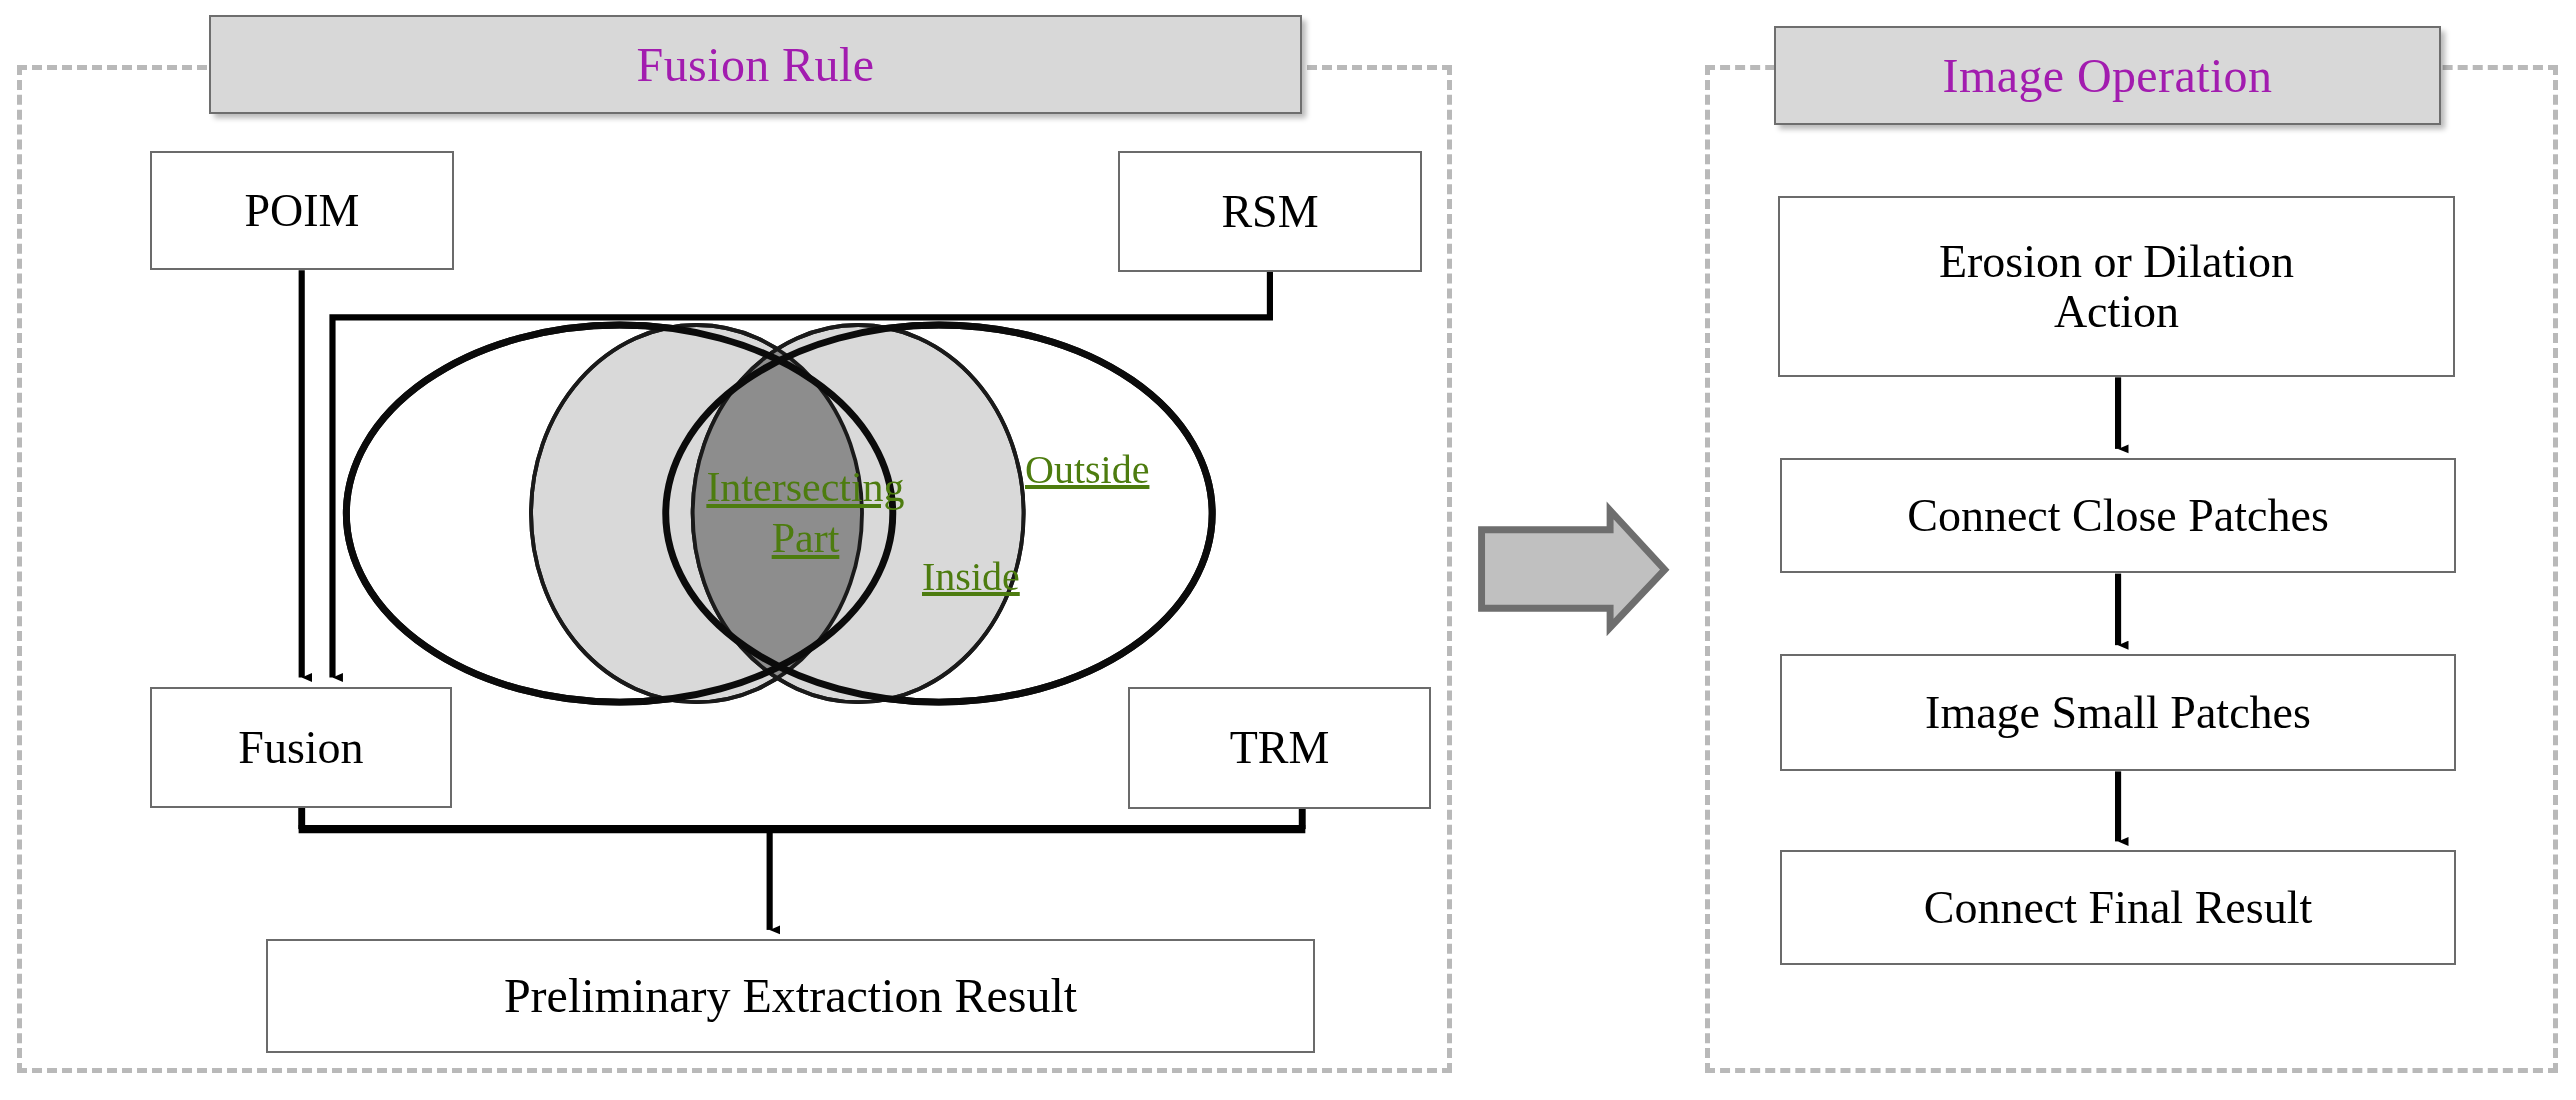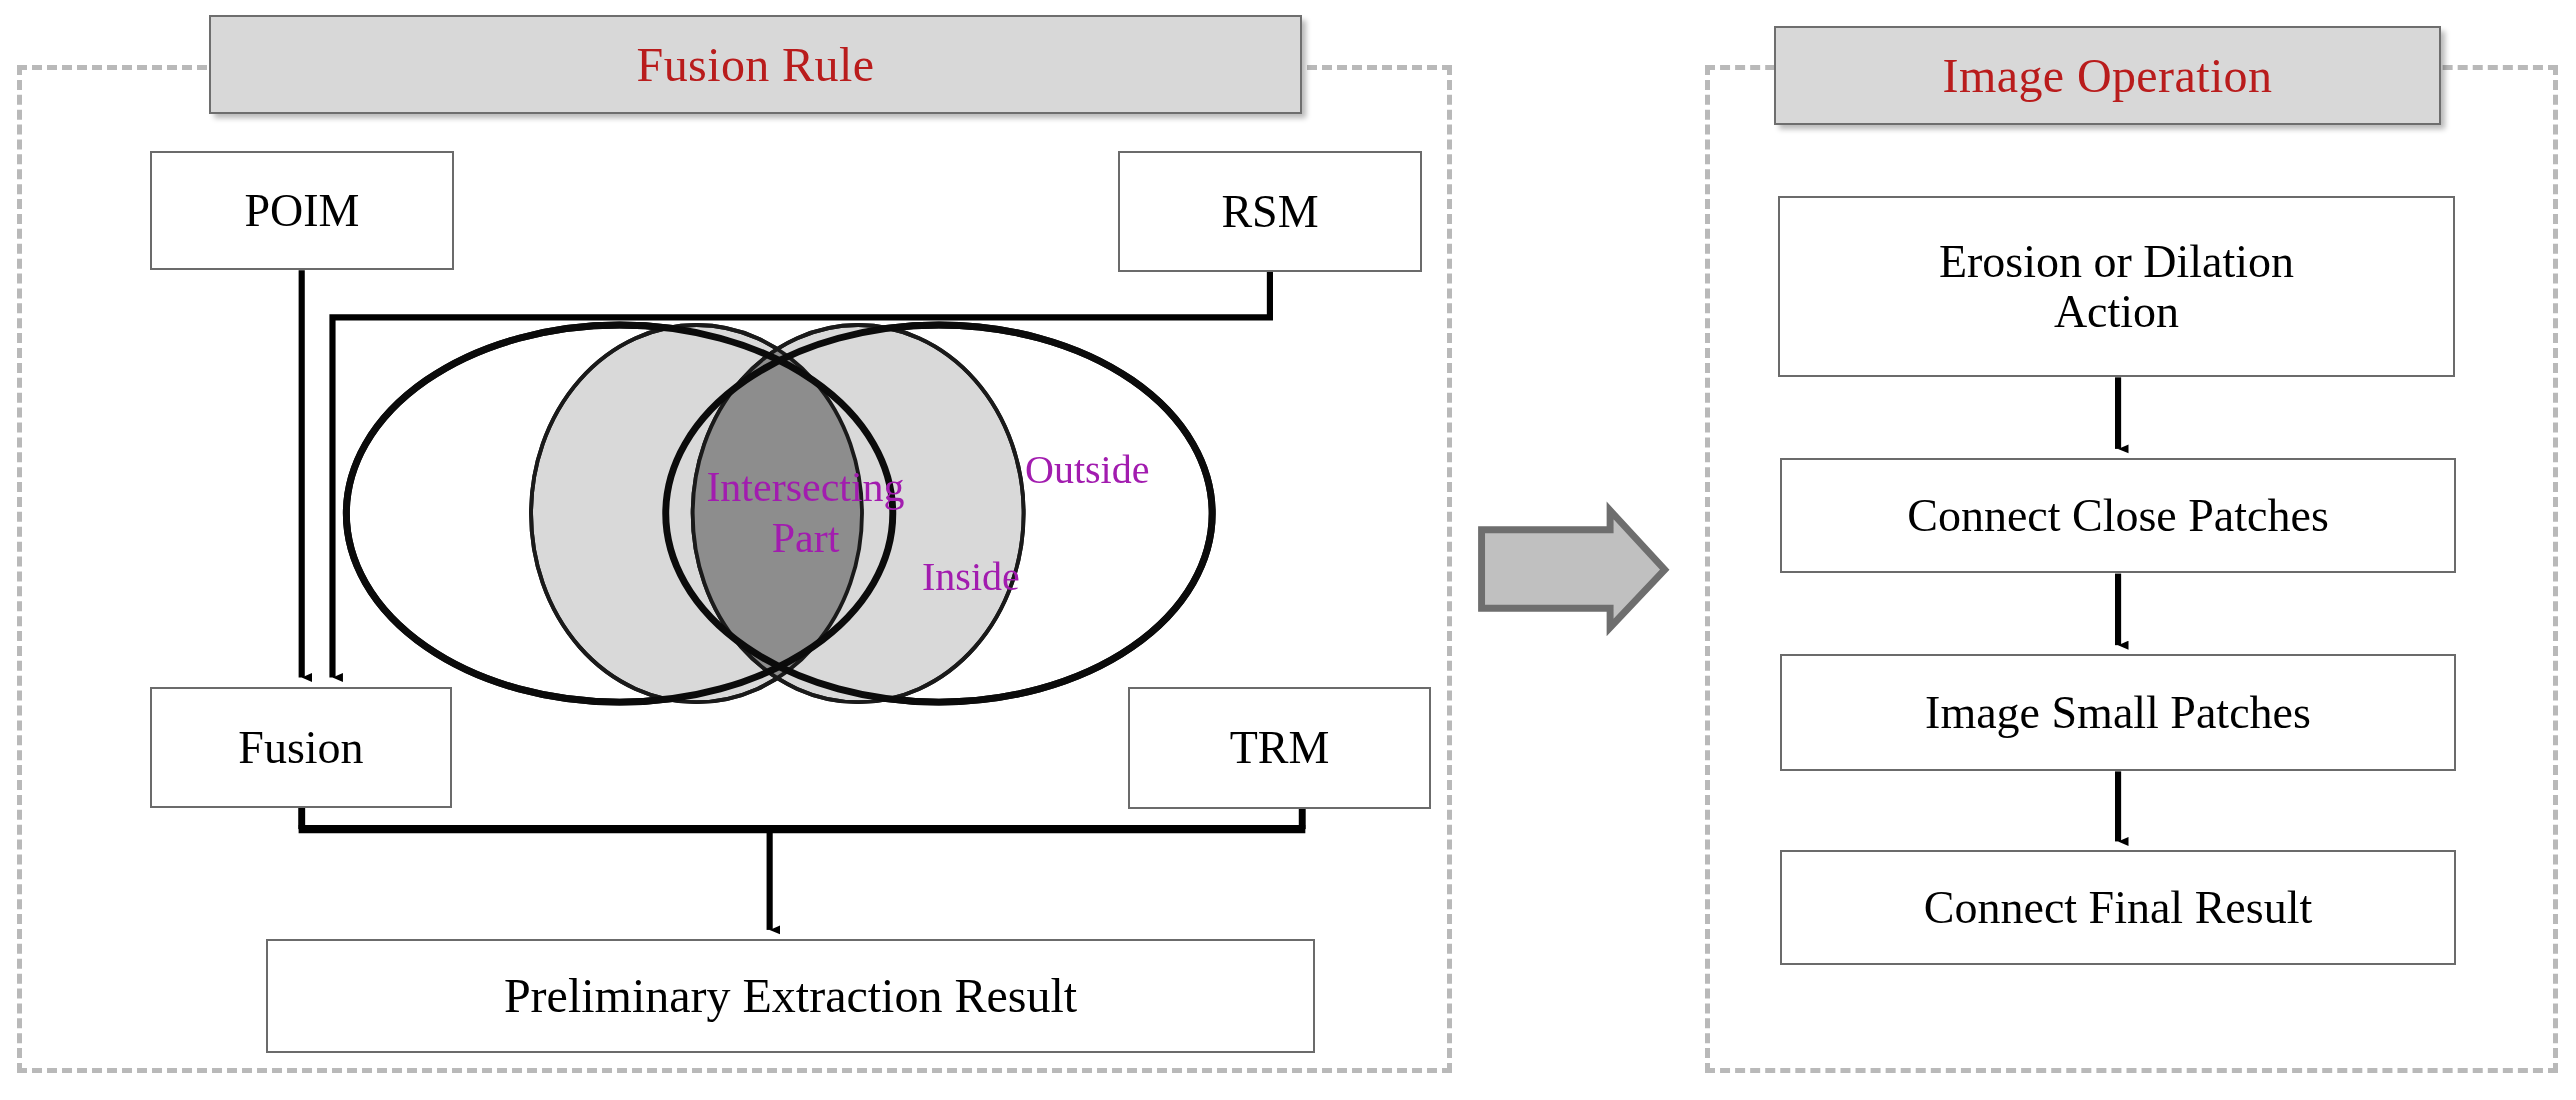--- a/index.html
+++ b/index.html
@@ -24,21 +24,21 @@
   
   .banner{
     position:absolute;
     background:#d8d8d8;
     border:2.3px solid #6e6e6e;
     box-sizing:border-box;
     display:flex;align-items:center;justify-content:center;
     box-shadow:5.4px 5.4px 5.4px rgba(0,0,0,0.28);
     font-size:48px;
     letter-spacing:0.4px;
-    color:#b91c1c;
+    color:#a21caf;
     z-index:6;
   }
   #banner-fusion-rule{left:209px;top:15.4px;width:1093px;height:99px;}
   #banner-image-operation{left:1774px;top:26px;width:667px;height:99px;}
 
   
   .box{
     position:absolute;
     background:#ffffff;
     border:2.3px solid #6b6b6b;
@@ -59,23 +59,24 @@
 
   #box-erosion{left:1778px;top:196px;width:677px;height:181px;}
   #box-connect{left:1780px;top:458px;width:676px;height:115px;}
   #box-remove{left:1780px;top:654px;width:676px;height:117px;}
   #box-extract{left:1780px;top:850px;width:676px;height:115px;}
 
   
   .venn-label{
     position:absolute;
     font-size:40px;
-    color:#a21caf;
+    color:#4d7c0f;
     z-index:4;
     white-space:nowrap;
+    text-decoration:underline;
   }
   #venn-intersecting{left:667px;top:462px;width:277px;text-align:center;line-height:1.22;font-size:42px;}
   #venn-outside{left:1025px;top:446px;}
   #venn-inside{left:922px;top:553px;}
 </style>
 </head>
 <body>
 
 <div id="stage">
 

